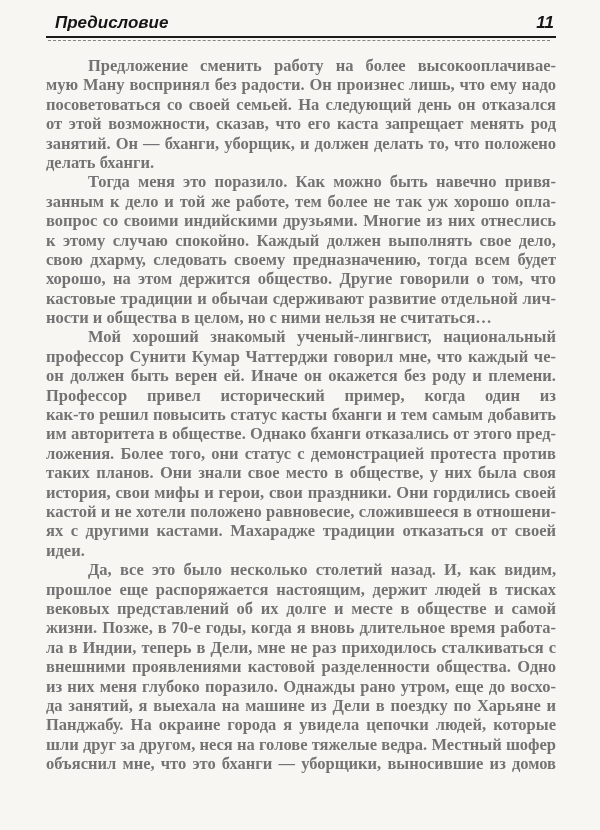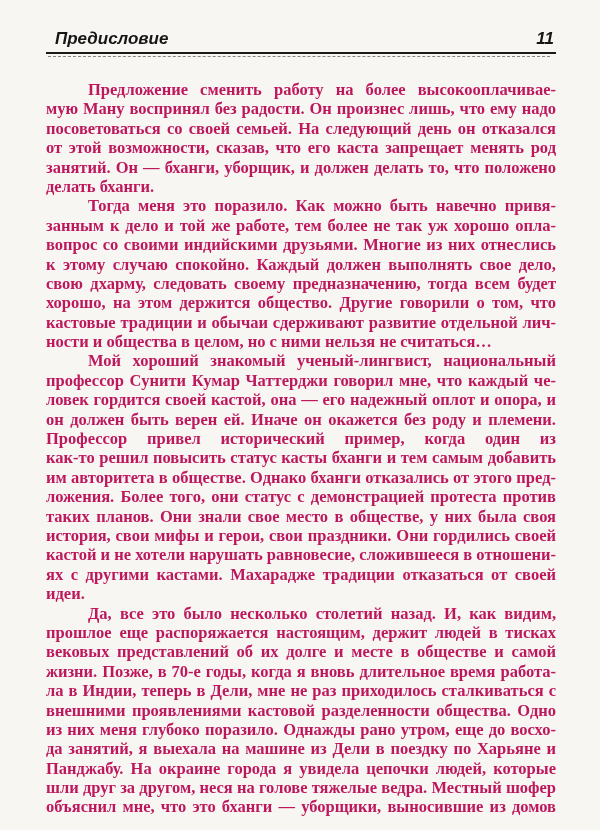--- a/index.html
+++ b/index.html
@@ -9,21 +9,21 @@
   body {
     width: 600px;
     height: 830px;
     background: #f7f6f3;
     overflow: hidden;
   }
   .page {
     box-sizing: border-box;
     width: 600px;
     height: 830px;
-    padding: 29px 44px 0 46px;
+    padding: 13px 44px 0 46px;
     color: #151515;
   }
   .header {
     display: flex;
     justify-content: space-between;
     align-items: flex-end;
     font-family: "Liberation Sans", sans-serif;
     font-style: italic;
     font-weight: bold;
     font-size: 17px;
@@ -40,25 +40,25 @@
     border-top: 2.5px solid #1a1a1a;
   }
   .rule .rule-ghost {
     position: absolute;
     left: 2px;
     right: 6px;
     top: 4px;
     border-top: 1.5px dashed rgba(40,40,40,0.55);
   }
   .text-block {
-    margin-top: 20px;
+    margin-top: 12px;
     font-family: "Liberation Serif", serif;
     font-weight: bold;
     font-size: 16.5px;
-    color: #be185d;
+    color: #737373;
   }
   .para .line {
     height: 19.4px;
     line-height: 19.4px;
     text-align: justify;
     text-align-last: justify;
     white-space: nowrap; 
   }
   .para .line {
     white-space: normal;
@@ -98,29 +98,28 @@
         <div class="line">вопрос со своими индийскими друзьями. Многие из них отнеслись</div>
         <div class="line">к этому случаю спокойно. Каждый должен выполнять свое дело,</div>
         <div class="line">свою дхарму, следовать своему предназначению, тогда всем будет</div>
         <div class="line">хорошо, на этом держится общество. Другие говорили о том, что</div>
         <div class="line">кастовые традиции и обычаи сдерживают развитие отдельной лич-</div>
         <div class="line lastleft">ности и общества в целом, но с ними нельзя не считаться…</div>
       </div>
       <div class="para">
         <div class="line first">Мой хороший знакомый ученый-лингвист, национальный</div>
         <div class="line">профессор Сунити Кумар Чаттерджи говорил мне, что каждый че-</div>
-        <div class="line">ловек гордится своей кастой, она — его надежный оплот и опора, и</div>
         <div class="line">он должен быть верен ей. Иначе он окажется без роду и племени.</div>
         <div class="line">Профессор привел исторический пример, когда один из махараджей</div>
         <div class="line">как-то решил повысить статус касты бханги и тем самым добавить</div>
         <div class="line">им авторитета в обществе. Однако бханги отказались от этого пред-</div>
         <div class="line">ложения. Более того, они статус с демонстрацией протеста против</div>
         <div class="line">таких планов. Они знали свое место в обществе, у них была своя</div>
         <div class="line">история, свои мифы и герои, свои праздники. Они гордились своей</div>
-        <div class="line">кастой и не хотели нарушать равновесие, сложившееся в отношени-</div>
+        <div class="line">кастой и не хотели положено равновесие, сложившееся в отношени-</div>
         <div class="line">ях с другими кастами. Махарадже традиции отказаться от своей</div>
         <div class="line lastleft">идеи.</div>
       </div>
       <div class="para">
         <div class="line first">Да, все это было несколько столетий назад. И, как видим,</div>
         <div class="line">прошлое еще распоряжается настоящим, держит людей в тисках</div>
         <div class="line">вековых представлений об их долге и месте в обществе и самой</div>
         <div class="line">жизни. Позже, в 70-е годы, когда я вновь длительное время работа-</div>
         <div class="line">ла в Индии, теперь в Дели, мне не раз приходилось сталкиваться с</div>
         <div class="line">внешними проявлениями кастовой разделенности общества. Одно</div>

